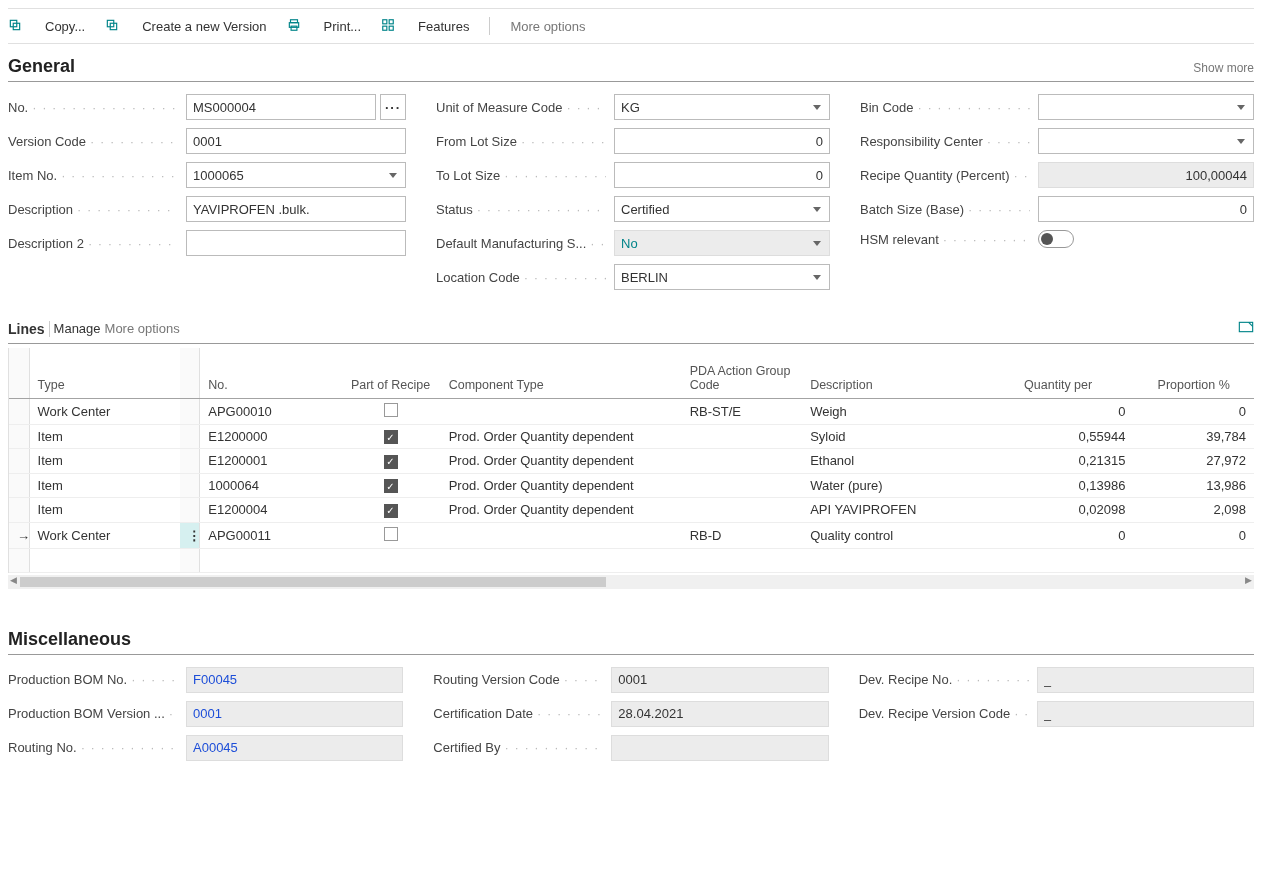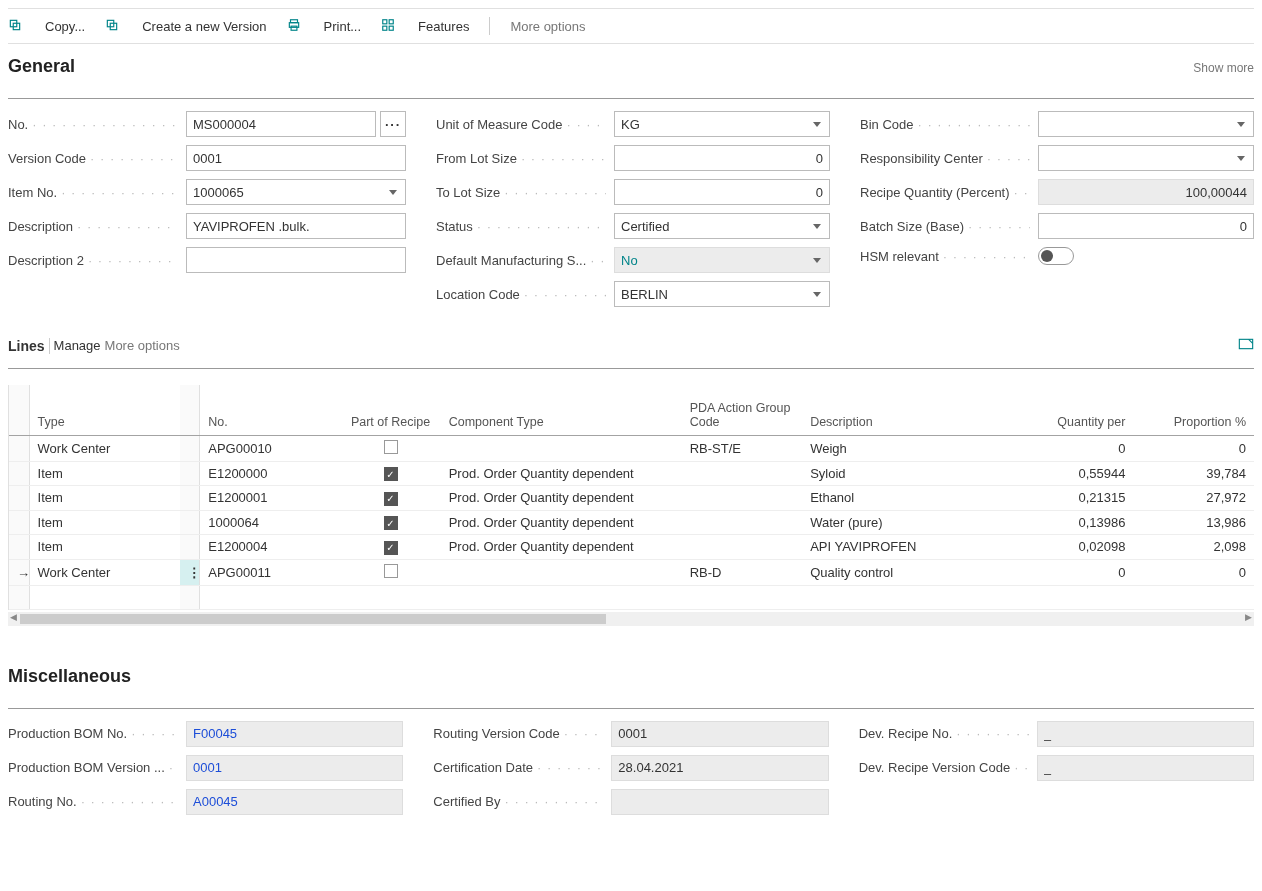--- a/index.html
+++ b/index.html
@@ -81,21 +81,21 @@
     background: #ccc;
   }
   .tool-more {
     color: #777;
     cursor: pointer;
   }
   .section-header {
     font-size: 18px;
     font-weight: 700;
     color: #222;
-    padding-bottom: 21px;
+    padding-bottom: 4px;
     border-bottom: 1px solid #999;
     margin-bottom: 12px;
     display: flex;
     justify-content: space-between;
     align-items: baseline;
   }
   .show-more {
     font-size: 12px;
     font-weight: 400;
     color: #777;
@@ -206,22 +206,22 @@
     width: 12px;
     height: 12px;
     border-radius: 50%;
     background: #555;
   }
   .lines-header {
     display: flex;
     align-items: center;
     gap: 4px;
     border-bottom: 1px solid #999;
-    padding-bottom: 14px;
-    margin-bottom: 16px;
+    padding-bottom: 6px;
+    margin-bottom: 4px;
   }
   .lines-title {
     font-weight: 700;
     font-size: 14px;
   }
   .lines-sep {
     width: 1px;
     height: 16px;
     background: #ccc;
   }
@@ -252,21 +252,21 @@
     font-weight: 400;
     color: #555;
     text-align: left;
     padding: 6px 8px;
     border-bottom: 1px solid #a3a3a3;
     font-size: 12.5px;
     vertical-align: bottom;
     height: 50px;
   }
   .lines-grid th.right {
-    text-align: right;
+    text-align: center;
   }
   .lines-grid th.center {
     text-align: center;
   }
   .lines-grid td {
     padding: 4px 8px;
     border-bottom: 1px solid #eee;
     height: 24px;
     font-size: 13px;
     color: #333;

